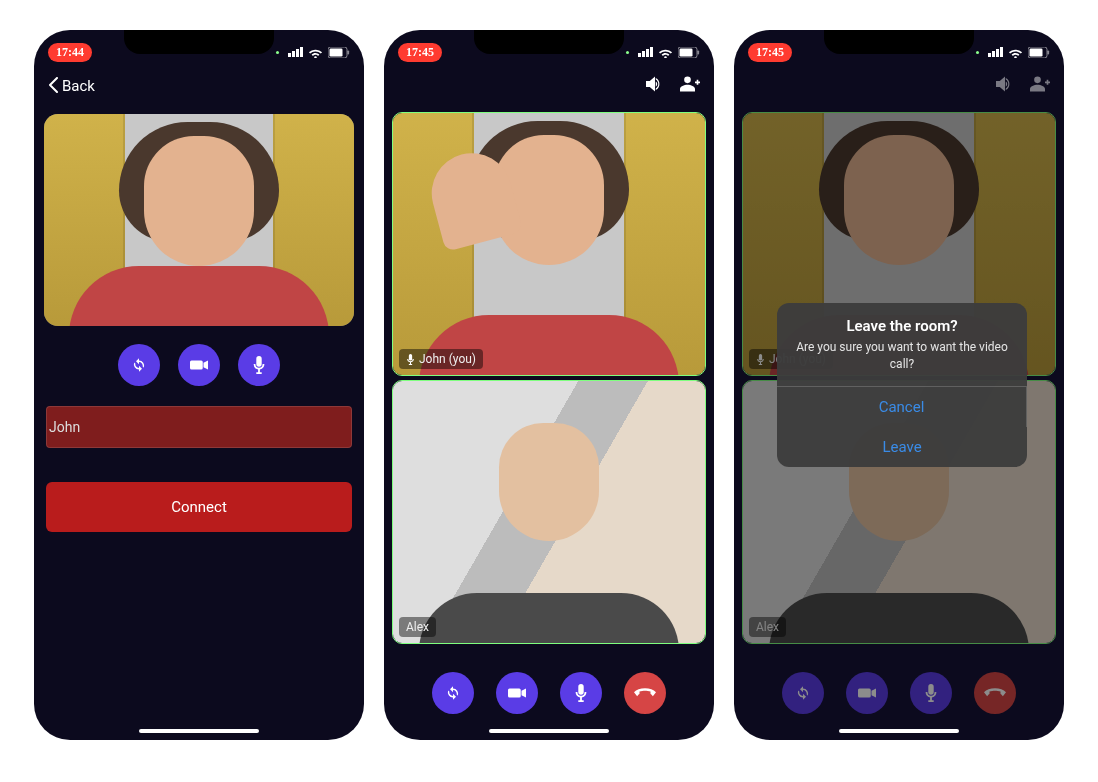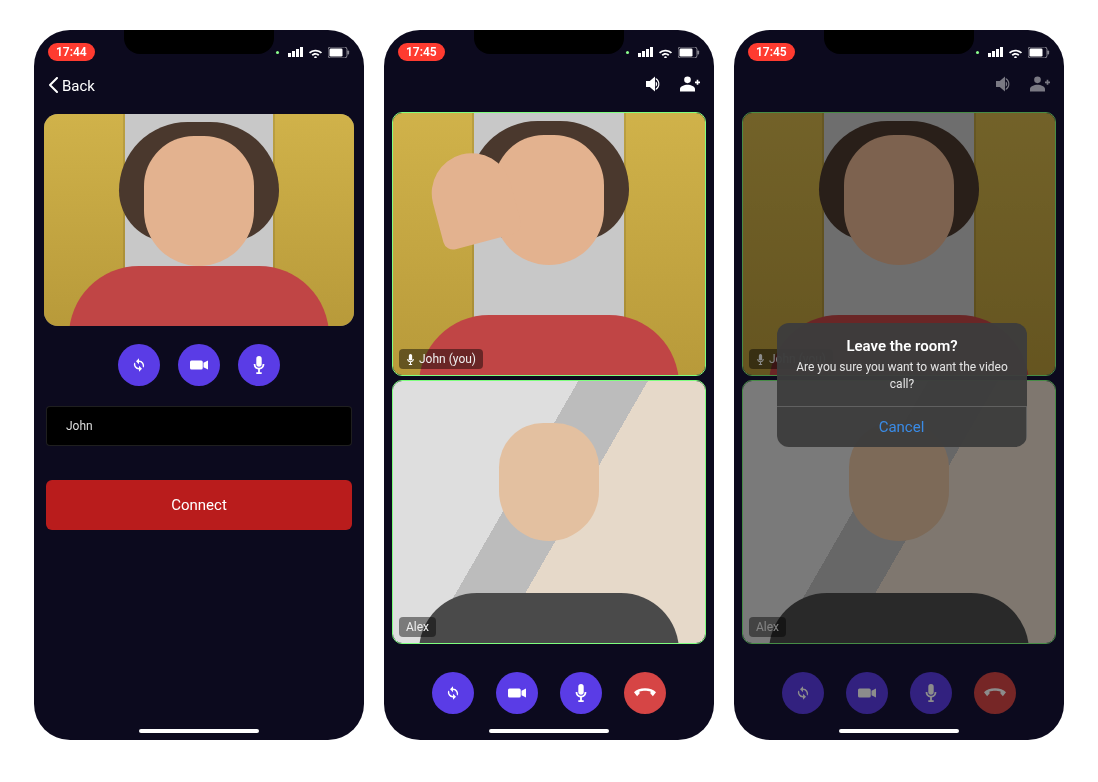--- a/index.html
+++ b/index.html
@@ -25,20 +25,21 @@
   }
   
   .status-bar {
     height: 36px;
     padding: 8px 14px 0 14px;
     display:flex;
     justify-content:space-between;
     align-items:center;
     font-size:12px;
     position:relative;
+    font-family:Liberation Serif, serif;
   }
   .time-pill {
     background:#ff3b30;
     color:#fff;
     border-radius:10px;
     padding:2px 8px;
     font-weight:600;
     font-size:12px;
   }
   .status-right { display:flex; align-items:center; gap:5px; }
@@ -115,25 +116,25 @@
     width:42px; height:42px; border-radius:50%;
     background:#5a3ce6;
     display:flex; align-items:center; justify-content:center;
   }
   .cbtn.hang { background:#d64545; }
   .cbtn svg { fill:#fff; }
   .dim-overlay .cbtn { filter:brightness(.55); }
   
   .name-field-wrap { padding: 6px 12px; }
   .name-field {
-    background:#000000;
+    background:#7f1d1d;
     border:1px solid rgba(255,255,255,0.12);
     border-radius:4px;
-    padding:12px 19px;
-    font-size:12px;
+    padding:12px 2px;
+    font-size:14px;
     color:#ddd;
   }
   
   .connect-wrap { padding: 28px 12px 0 12px; }
   .connect-btn {
     width:100%;
     background:#b91c1c;
     border-radius:6px;
     padding:16px 0;
     text-align:center;
@@ -475,16 +476,17 @@
       </div>
     <div class="home-ind"></div>
   </div>
 
   <div class="alert-backdrop">
     <div class="alert">
       <div class="alert-title">Leave the room?</div>
       <div class="alert-msg">Are you sure you want to want the video call?</div>
       <div class="alert-btns">
         <div>Cancel</div>
+        <div>Leave</div>
       </div>
     </div>
   </div>
 </div>
 
 </body></html>

